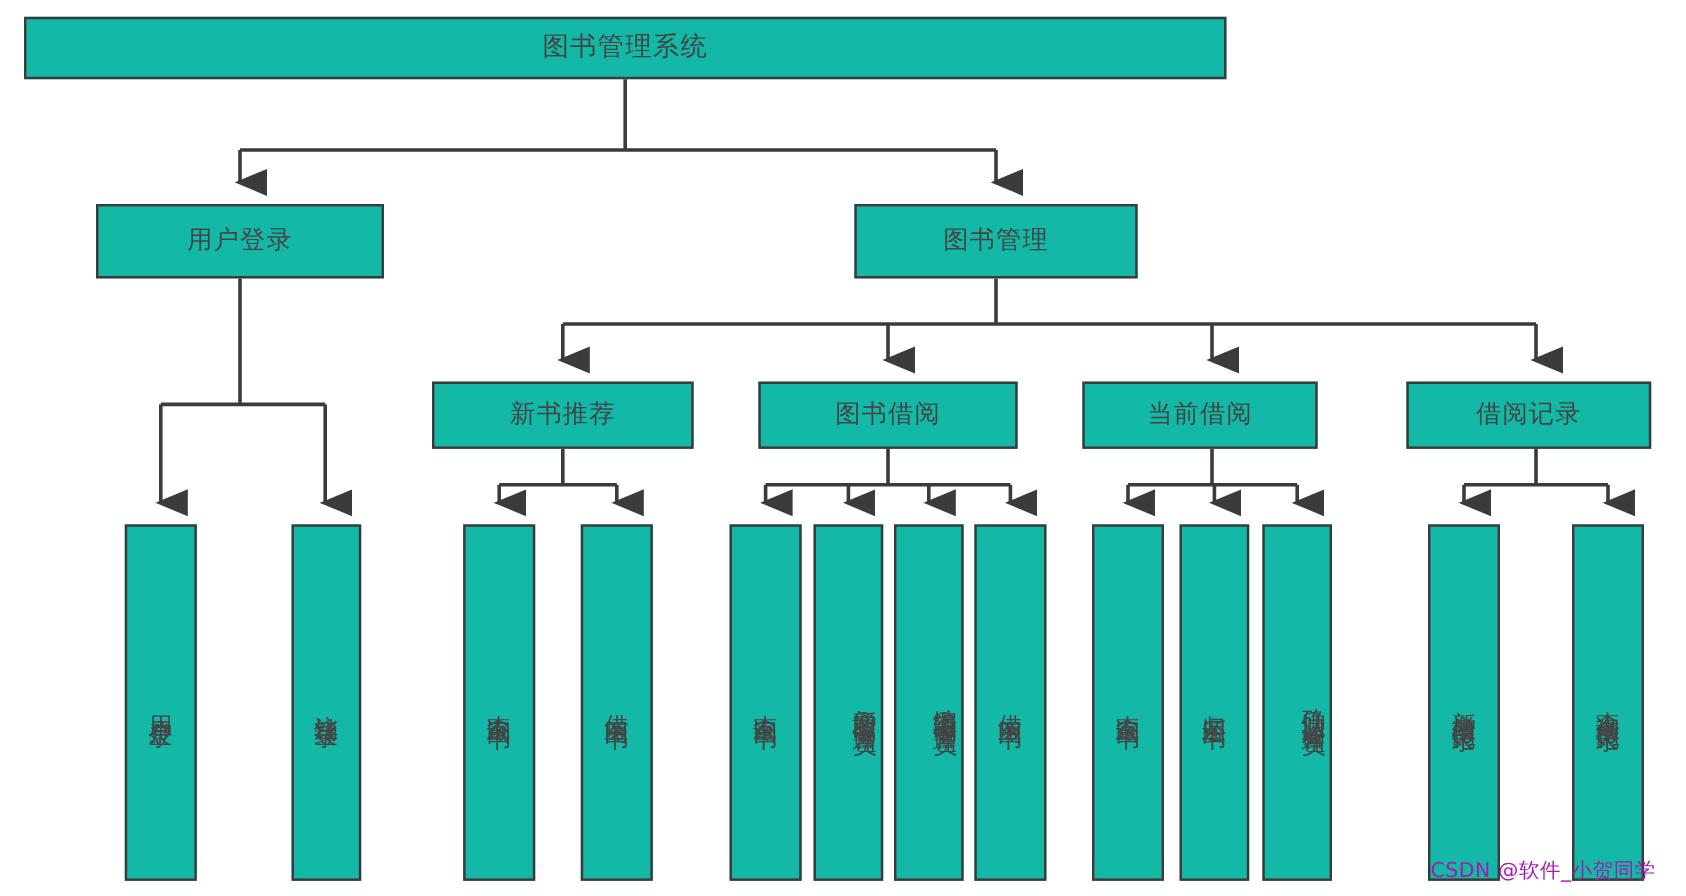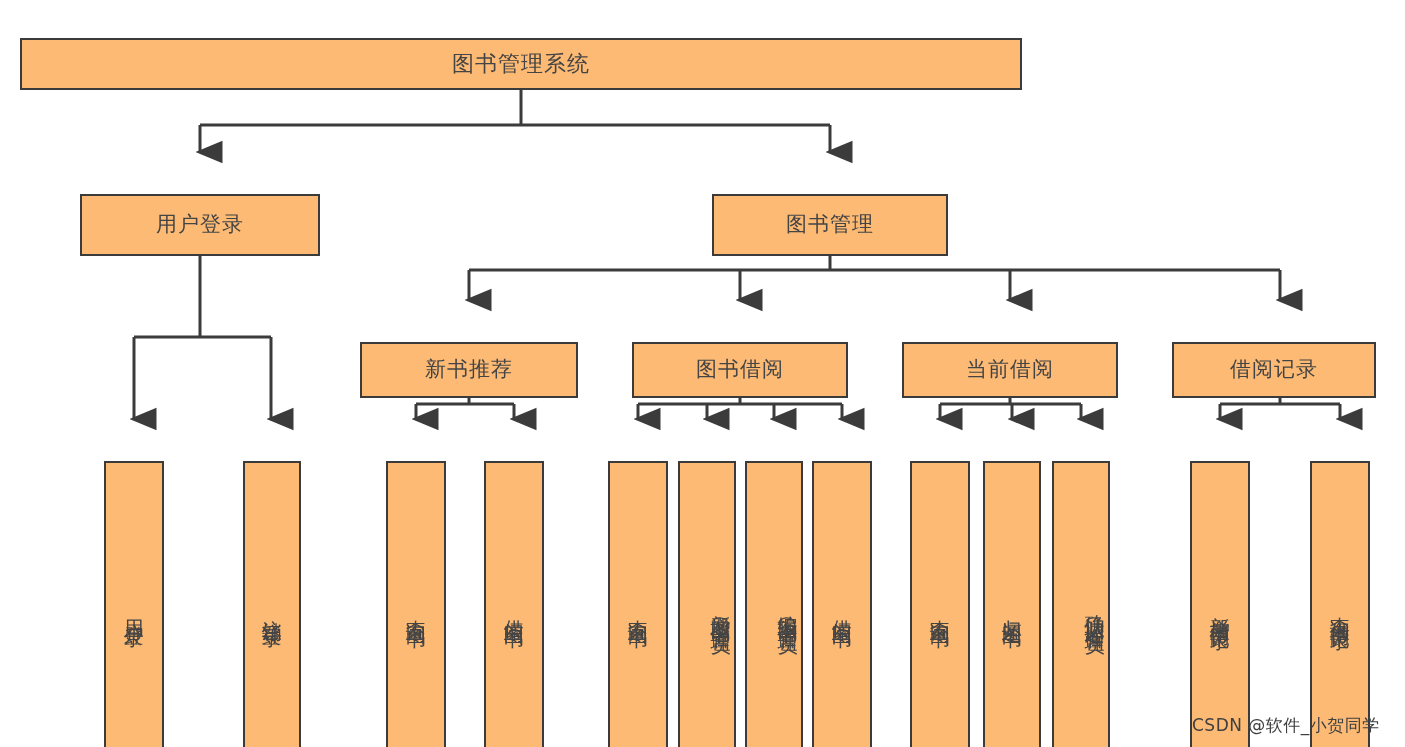--- a/index.html
+++ b/index.html
@@ -14,26 +14,25 @@
     position: relative;
     width: 1405px;
     height: 747px;
     background: #ffffff;
     overflow: hidden;
   }
   .node {
     position: absolute;
     box-sizing: border-box;
     border: 2.5px solid #3b3b3b;
-    background: #fdba74;
+    background: #14b8a6;
     display: flex;
     align-items: center;
     justify-content: center;
     color: #444444;
-    margin-top: 24px;
   }
   .node-h {
     font-size: 21px;
     letter-spacing: 1px;
     line-height: 1.2;
     white-space: nowrap;
   }
   .node-root {
     font-size: 22px;
   }
@@ -55,21 +54,21 @@
   svg.links {
     position: absolute;
     left: 0;
     top: 0;
     width: 1405px;
     height: 747px;
     pointer-events: none;
   }
   .watermark {
     position: absolute;
-    color: #404040;
+    color: #a21caf;
     font-size: 17px;
     letter-spacing: 0.5px;
     white-space: nowrap;
     text-align: center;
   }
 </style>
 </head>
 <body>
 
 <div id="canvas">
@@ -127,21 +126,21 @@
     </g>
   </svg>
 
   <div class="node node-h node-root" style="left:20px; top:14px; width:1002px; height:52px;">图书管理系统</div>
 
   <div class="node node-h" style="left:80px; top:170px; width:240px; height:62px;">用户登录</div>
   <div class="node node-h" style="left:712px; top:170px; width:236px; height:62px;">图书管理</div>
 
   <div class="node node-h" style="left:360px; top:318px; width:218px; height:56px;">新书推荐</div>
   <div class="node node-h" style="left:632px; top:318px; width:216px; height:56px;text-align:center;">图书借阅</div>
-  <div class="node node-h" style="left:902px; top:318px; width:216px; height:56px;">当前借阅</div>
+  <div class="node node-h" style="left:902px; top:318px; width:196px; height:56px;">当前借阅</div>
   <div class="node node-h" style="left:1172px; top:318px; width:204px; height:56px;">借阅记录</div>
 
   <div class="node node-v center-v" style="left:104px; top:437px; width:60px; height:297px;">用户登录</div>
   <div class="node node-v center-v" style="left:243px; top:437px; width:58px; height:297px;">注销登录</div>
 
   <div class="node node-v center-v" style="left:386px; top:437px; width:60px; height:297px;">查询图书</div>
   <div class="node node-v center-v" style="left:484px; top:437px; width:60px; height:297px;">借阅图书</div>
 
   <div class="node node-v center-v" style="left:608px; top:437px; width:60px; height:297px;">查询图书</div>
   <div class="node node-v" style="left:678px; top:437px; width:58px; height:297px;">新增图书（管理员）</div>

